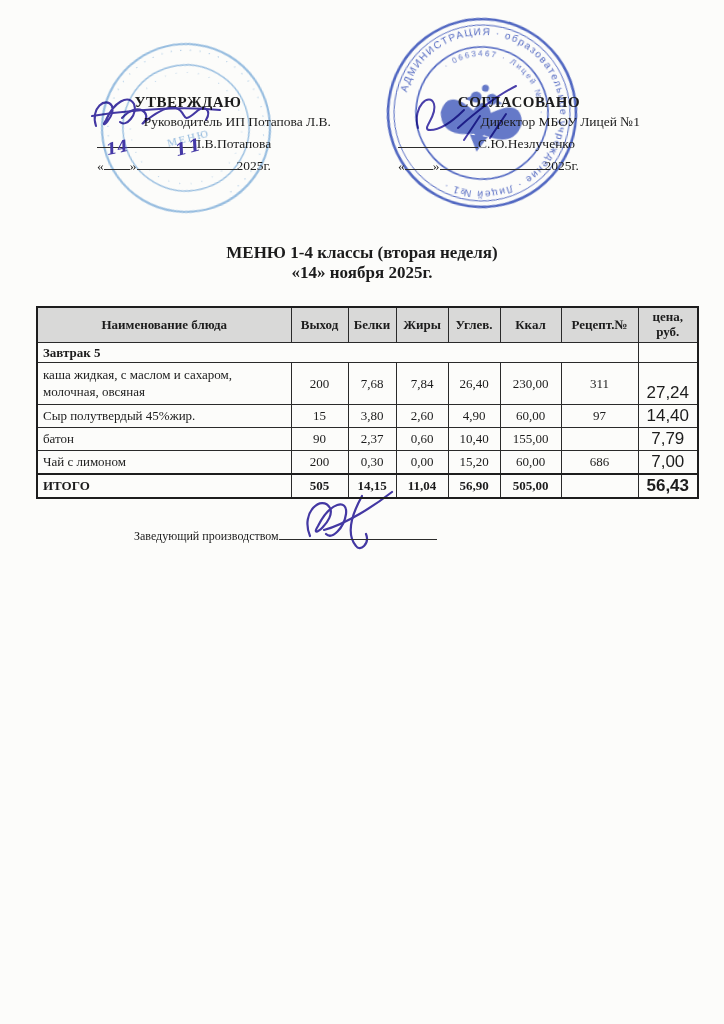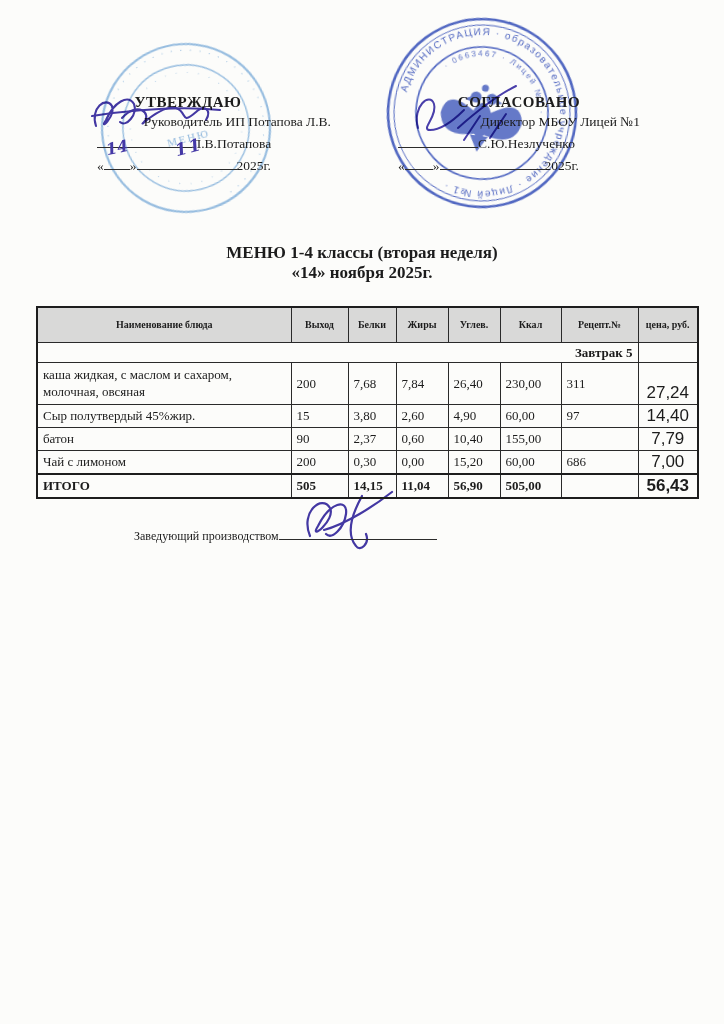--- a/index.html
+++ b/index.html
@@ -41,26 +41,26 @@
     position:absolute;left:36px;top:306px;width:661px;
     border-collapse:collapse;table-layout:fixed;
     font-size:13px;
   }
   table.menu td,table.menu th{
     border:1px solid #2a2a2a;padding:1px 5px;overflow:hidden;
   }
   table.menu{border:2px solid #1d1d1d;}
   thead th{
     background:#d9d9d8;font-weight:bold;text-align:center;
-    height:32px;font-size:10px;line-height:1.15;
+    height:32px;font-size:13px;line-height:1.15;
     border-bottom:2px solid #1d1d1d;
   }
-  tr.section-row td{height:17px;font-weight:bold;text-align:right;}
+  tr.section-row td{height:17px;font-weight:bold;text-align:left;}
   td.c-name{text-align:left;line-height:1.3;}
-  td.c-num{margin-top:35px;}
+  td.c-num{text-align:center;margin-top:35px;}
   td.c-price{
     text-align:center;vertical-align:bottom;
     font-family:"Liberation Sans", sans-serif;font-size:17px;padding-bottom:2px;
   }
   tr.r0 td{height:39px;}
   tr.r1 td,tr.r2 td,tr.r3 td{height:19px;}
   tr.total-row td{height:19px;font-weight:bold;border-top:2px solid #1d1d1d;}
   
   .footer-line{position:absolute;left:134px;top:524px;font-size:12px;white-space:nowrap;}
   .sig-footer{left:288px;top:488px;}

